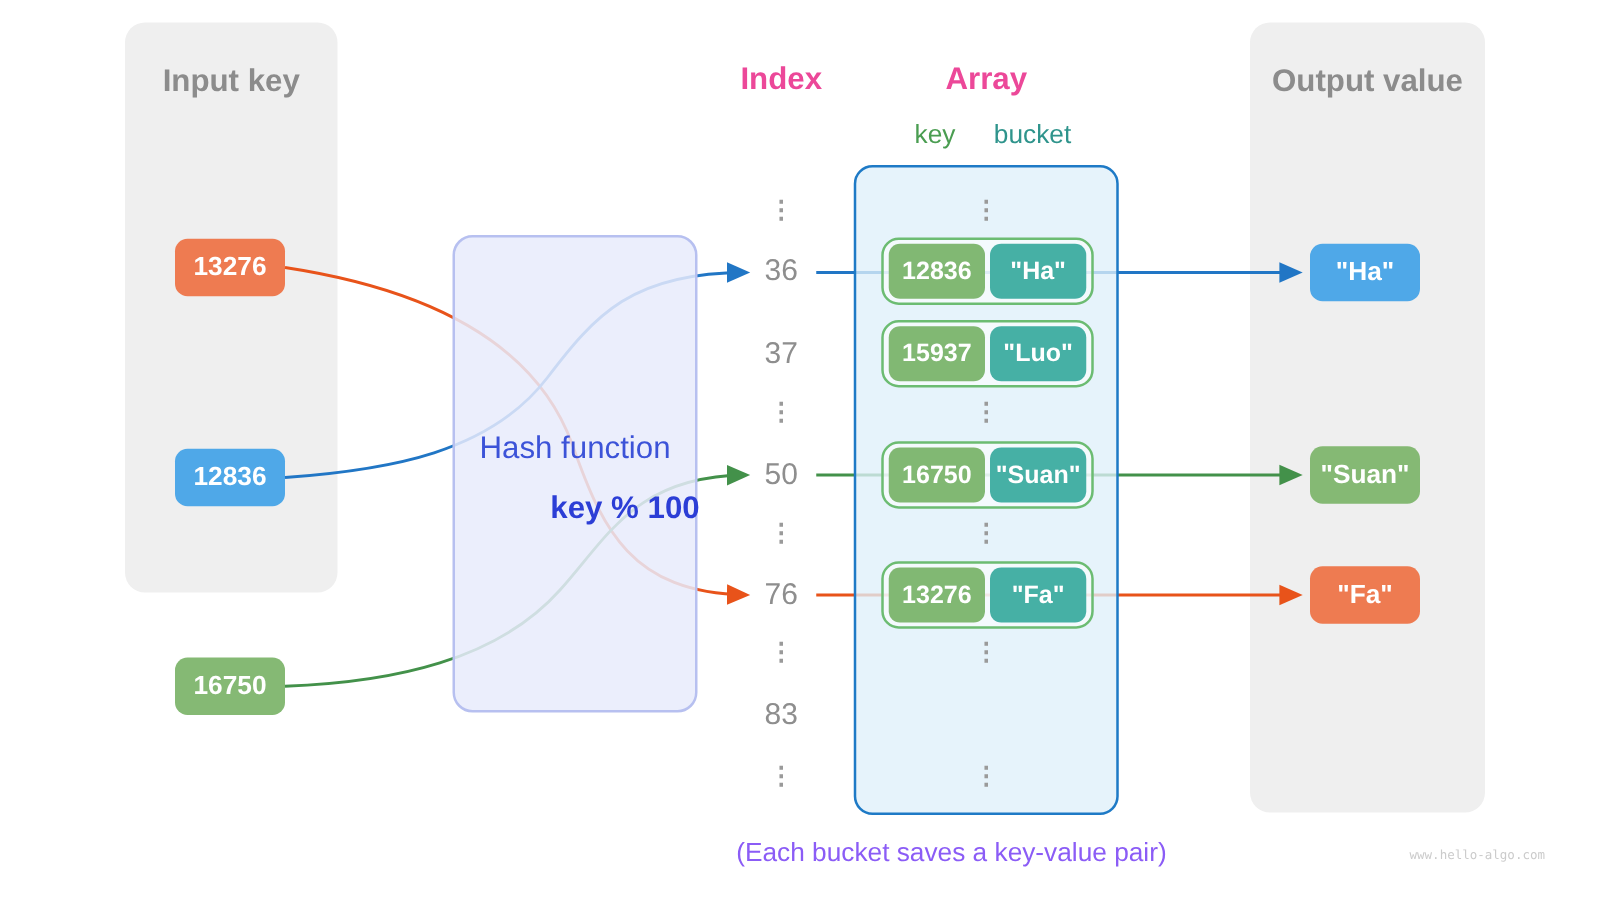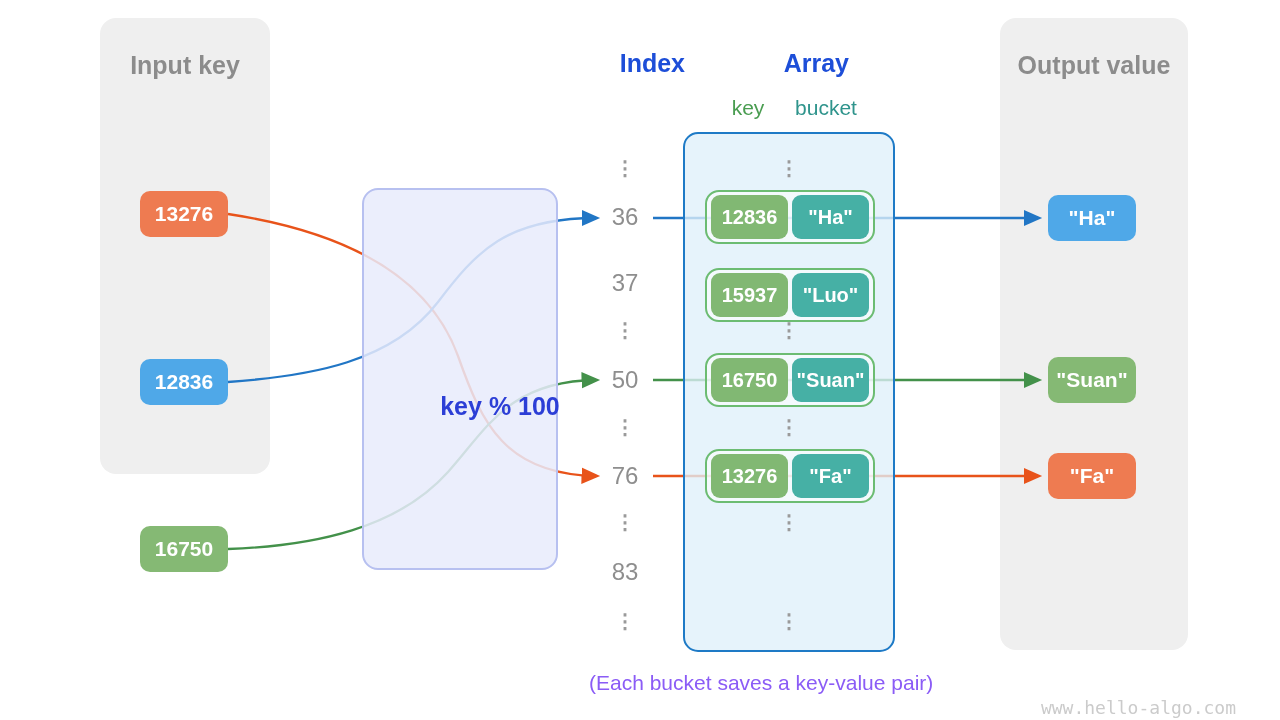--- a/index.html
+++ b/index.html
@@ -35,22 +35,22 @@
   .hash-title{
     position:absolute;top:153px;left:0;width:100%;text-align:center;
     font-size:25px;line-height:30px;color:#3c53d8;
   }
   .hash-formula{
     position:absolute;top:201px;left:0;width:100%;text-align:center;
     font-size:25px;line-height:30px;font-weight:bold;color:#2c3ed6;padding-left:40px;
   }
   
   .col-header{
-    position:absolute;top:48px;width:120px;text-align:right;
-    font-weight:bold;font-size:25px;line-height:30px;color:#1d4ed8;z-index:4;
+    position:absolute;top:48px;width:120px;text-align:center;
+    font-weight:bold;font-size:25px;line-height:30px;color:#ec4899;z-index:4;
   }
   .header-index{left:565px;}
   .header-array{left:729px;}
   .kv-header{
     position:absolute;top:96px;width:80px;text-align:center;
     font-size:21px;line-height:24px;z-index:4;
   }
   .kv-header-key{left:708px;color:#4a9d51;}
   .kv-header-value{left:786px;color:#2f948c;}
   
@@ -81,22 +81,22 @@
     justify-content:center;color:#ffffff;font-weight:bold;font-size:20px;z-index:5;
   }
   .kv-key{background:#81b873;}
   .kv-val{background:#46b0a5;}
   
   .caption{
     position:absolute;left:589px;top:670px;width:400px;
     font-size:21px;line-height:26px;color:#8b5cf6;z-index:4;
   }
   .watermark{
-    position:absolute;right:44px;top:697px;font-family:"DejaVu Sans Mono",monospace;
-    font-size:18px;color:#cbcbcb;z-index:4;
+    position:absolute;right:44px;top:679px;font-family:"DejaVu Sans Mono",monospace;
+    font-size:10px;color:#cbcbcb;z-index:4;
   }
 </style>
 </head>
 <body>
 
 <div class="canvas">
 
   <svg class="connectors" width="1280" height="720" viewBox="0 0 1280 720">
     <defs>
       <marker id="arr-blue" viewBox="0 0 10 10" refX="7" refY="5" markerWidth="9" markerHeight="9" orient="auto">
@@ -118,20 +118,21 @@
   </svg>
 
   <div class="panel panel-input">
     <div class="panel-title">Input key</div>
     <div class="pill bg-orange" style="left:40px;top:173px;">13276</div>
     <div class="pill bg-blue" style="left:40px;top:341px;">12836</div>
     <div class="pill bg-green" style="left:40px;top:508px;">16750</div>
   </div>
 
   <div class="hash-box">
+    <div class="hash-title">Hash function</div>
     <div class="hash-formula">key % 100</div>
   </div>
 
   <div class="col-header header-index">Index</div>
   <div class="col-header header-array">Array</div>
   <div class="kv-header kv-header-key">key</div>
   <div class="kv-header kv-header-value">bucket</div>
 
   <div class="index-item dots" style="top:153px;">⋮</div>
   <div class="index-item" style="top:202px;">36</div>
@@ -148,21 +149,21 @@
   <div class="array-dots dots" style="top:153px;">⋮</div>
   <div class="array-dots dots" style="top:315px;">⋮</div>
   <div class="array-dots dots" style="top:412px;">⋮</div>
   <div class="array-dots dots" style="top:507px;">⋮</div>
   <div class="array-dots dots" style="top:606px;">⋮</div>
 
   <div class="bucket" style="top:190px;">
     <div class="kv-pill kv-key">12836</div>
     <div class="kv-pill kv-val">"Ha"</div>
   </div>
-  <div class="bucket" style="top:268px;">
+  <div class="bucket" style="top:256px;">
     <div class="kv-pill kv-key">15937</div>
     <div class="kv-pill kv-val">"Luo"</div>
   </div>
   <div class="bucket" style="top:353px;">
     <div class="kv-pill kv-key">16750</div>
     <div class="kv-pill kv-val">"Suan"</div>
   </div>
   <div class="bucket" style="top:449px;">
     <div class="kv-pill kv-key">13276</div>
     <div class="kv-pill kv-val">"Fa"</div>

